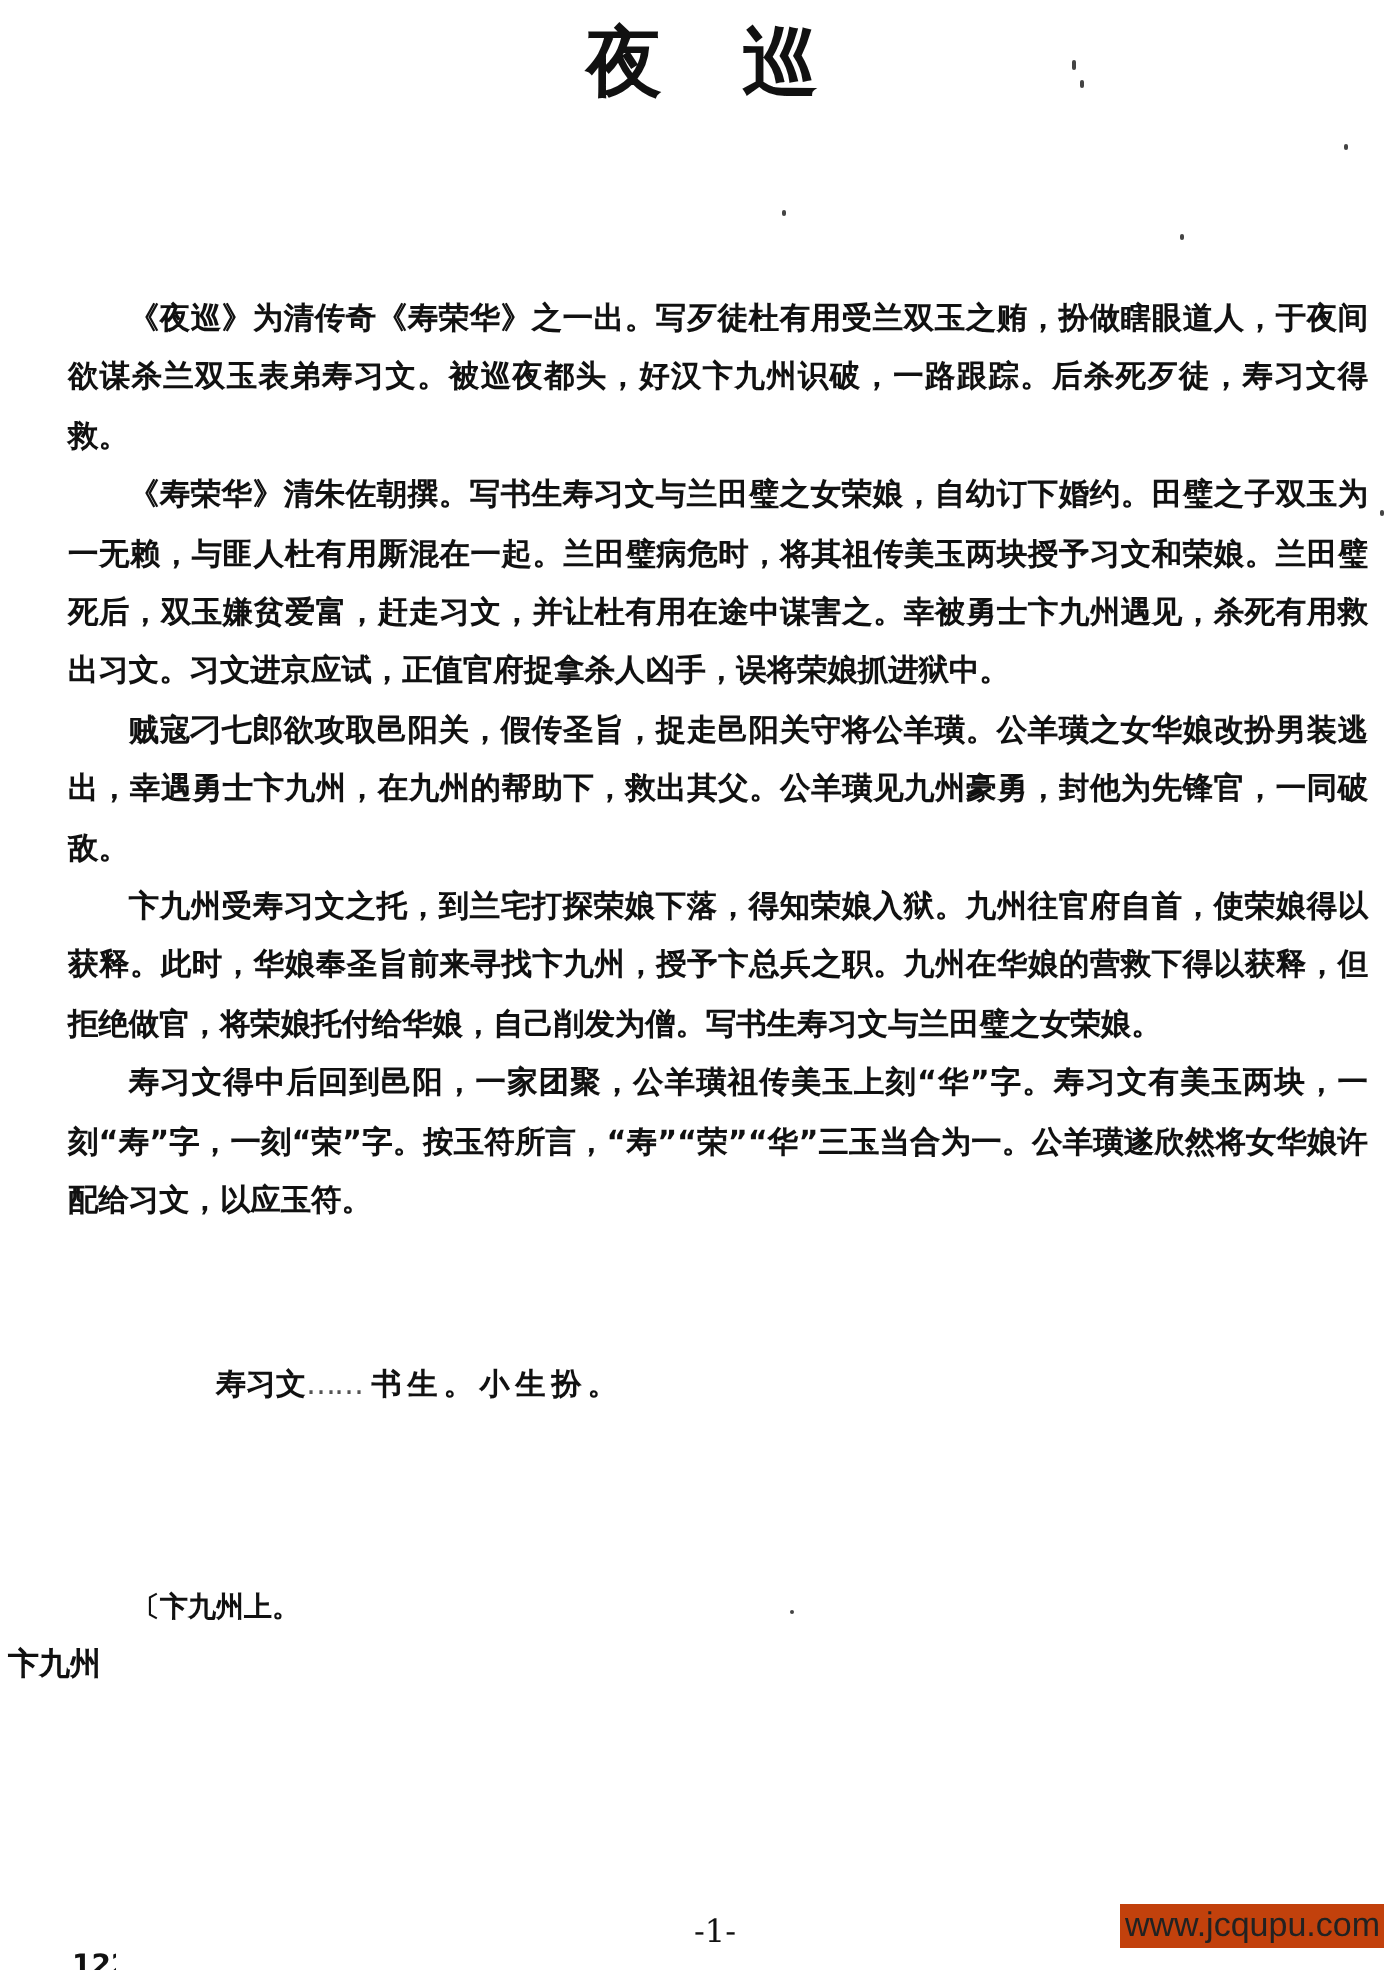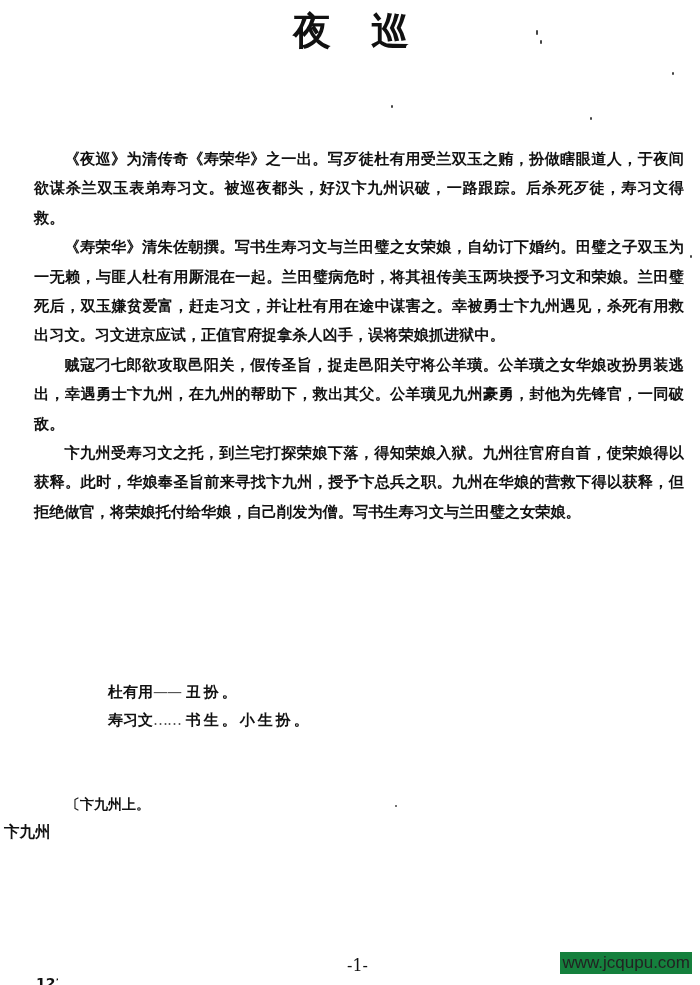--- a/index.html
+++ b/index.html
@@ -116,21 +116,21 @@
       box-sizing: border-box;
     }
     .watermark {
       position: absolute;
       top: 952px;
       right: 8px;
       font-family: "Liberation Sans", "DejaVu Sans", sans-serif;
       font-size: 17px;
       color: #222;
       line-height: 22px;
-      background: #15803d;
+      background: #c2410c;
       padding: 0 2px;
     }
     .corner-mark {
       position: absolute;
       top: 976px;
       left: 36px;
       width: 22px;
       height: 9px;
       overflow: hidden;
       font-size: 14px;
@@ -149,27 +149,24 @@
 <div class="page">
 
   <div class="title">夜巡</div>
 
 
   <div class="intro">
     <p>《夜巡》为清传奇《寿荣华》之一出。写歹徒杜有用受兰双玉之贿，扮做瞎眼道人，于夜间欲谋杀兰双玉表弟寿习文。被巡夜都头，好汉卞九州识破，一路跟踪。后杀死歹徒，寿习文得救。</p>
     <p>《寿荣华》清朱佐朝撰。写书生寿习文与兰田璧之女荣娘，自幼订下婚约。田璧之子双玉为一无赖，与匪人杜有用厮混在一起。兰田璧病危时，将其祖传美玉两块授予习文和荣娘。兰田璧死后，双玉嫌贫爱富，赶走习文，并让杜有用在途中谋害之。幸被勇士卞九州遇见，杀死有用救出习文。习文进京应试，正值官府捉拿杀人凶手，误将荣娘抓进狱中。</p>
     <p>贼寇刁七郎欲攻取邑阳关，假传圣旨，捉走邑阳关守将公羊璜。公羊璜之女华娘改扮男装逃出，幸遇勇士卞九州，在九州的帮助下，救出其父。公羊璜见九州豪勇，封他为先锋官，一同破敌。</p>
     <p>卞九州受寿习文之托，到兰宅打探荣娘下落，得知荣娘入狱。九州往官府自首，使荣娘得以获释。此时，华娘奉圣旨前来寻找卞九州，授予卞总兵之职。九州在华娘的营救下得以获释，但拒绝做官，将荣娘托付给华娘，自己削发为僧。写书生寿习文与兰田璧之女荣娘。</p>
+    <p>寿习文得中后回到邑阳，一家团聚，公羊璜祖传美玉上刻“华”字。寿习文有美玉两块，一刻“寿”字，一刻“荣”字。按玉符所言，“寿”“荣”“华”三玉当合为一。公羊璜遂欣然将女华娘许配给习文，以应玉符。</p>
   </div>
 
   <div class="cast">
-    <div class="cast-row">
-      <span class="cast-name">杜有用</span><span class="cast-dash">——</span>
-      <span class="cast-desc">丑扮。</span>
-    </div>
     <div class="cast-row">
       <span class="cast-name">寿习文</span><span class="cast-dash">……</span>
       <span class="cast-desc">书生。小生扮。</span>
     </div>
   </div>
 
   <div class="stage-dir">〔卞九州上。</div>
 
   <div class="speech">
     <span class="speaker">卞九州</span>

